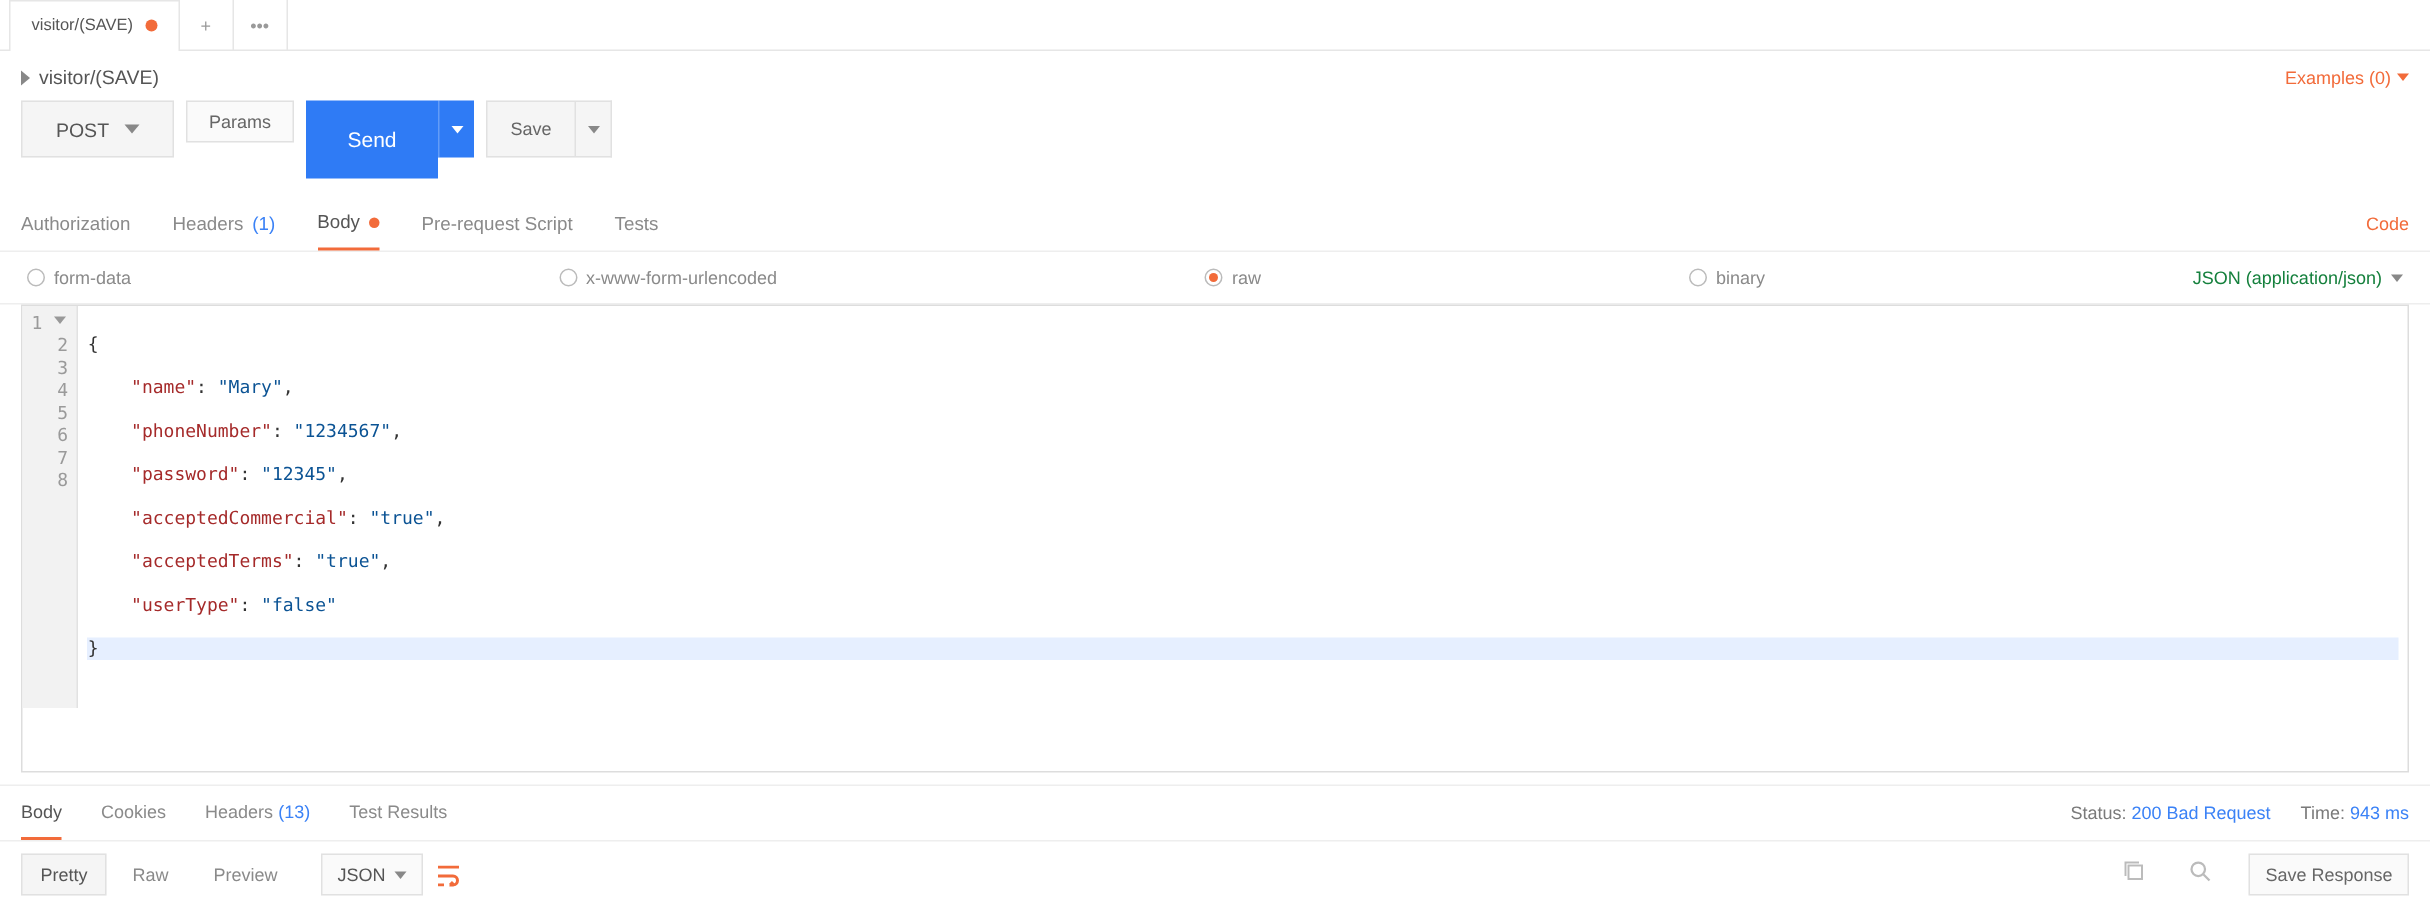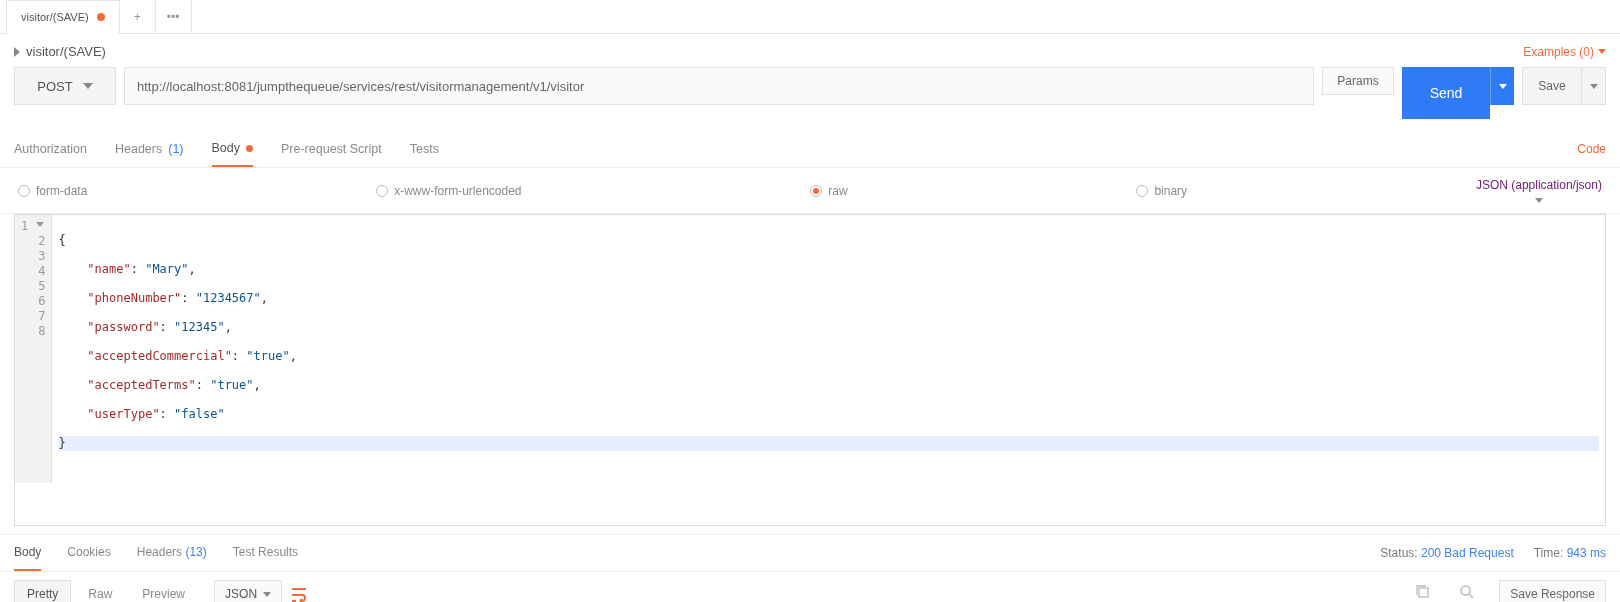--- a/index.html
+++ b/index.html
@@ -36,21 +36,21 @@
   .rtab { padding:10px 0; color:#8a8a8a; font-size:12.5px; display:flex;align-items:center;gap:6px;}
   .rtab.active { color:#555; border-bottom:2px solid #f26b3a; }
   .badge-blue { color:#3b82f6; }
   .dot-orange { width:7px;height:7px;border-radius:50%;background:#f26b3a;display:inline-block;}
   .code-link { color:#f26b3a; padding:10px 0;}
 
   .body-type-row { display:flex;align-items:center;gap:20px;padding:10px 18px;border-bottom:1px solid #eee;justify-content:space-between;}
   .radio { display:flex;align-items:center;gap:6px;color:#8a8a8a;font-size:12px;}
   .r-outer{width:12px;height:12px;border-radius:50%;border:1px solid #bbb;display:flex;align-items:center;justify-content:center;}
   .r-inner{width:6px;height:6px;border-radius:50%;background:#f26b3a;}
-  .content-type{color:#701a75;display:flex;align-items:center;gap:6px;flex-direction:column;}
+  .content-type{color:#15803d;display:flex;align-items:center;gap:6px;}
   .content-type .chev{width:0;height:0;border-left:4px solid transparent;border-right:4px solid transparent;border-top:5px solid #888;}
 
   .code-block { border:1px solid #ddd; margin:0 14px 8px; }
   .code-area { display:flex; font-family: Menlo, Consolas, monospace; font-size:12px; }
   .gutter { background:#f2f2f2; color:#9a9a9a; text-align:right; padding:4px 6px; user-select:none; border-right:1px solid #e2e2e2; min-width:30px;}
   .gutter div{height:15px;line-height:15px;}
   .code { padding:4px 6px; flex:1; white-space:pre; color:#333;}
   .code div{height:15px;line-height:15px;}
   .hl { background:#e6efff; }
   .fold { display:inline-block;width:8px;height:8px;margin-right:2px;position:relative;top:-1px;}
@@ -102,23 +102,20 @@
     <span>Examples (0)</span>
     <span class="tri"></span>
   </div>
 </div>
 
 <div class="req-row">
   <div class="method">
     <span>POST</span>
     <span class="chev"></span>
   </div>
-  <div class="url">
-    <span class="url-inner">http://localhost:8081/jumpthequeue/services/rest/visitormanagement/v1/visitor</span>
-  </div>
   <div class="params-btn">
     <span>Params</span>
   </div>
   <div class="send-group">
     <button class="send-btn">
       <span>Send</span>
     </button>
     <div class="send-caret">
         <span class="chev"></span>
       </div>

